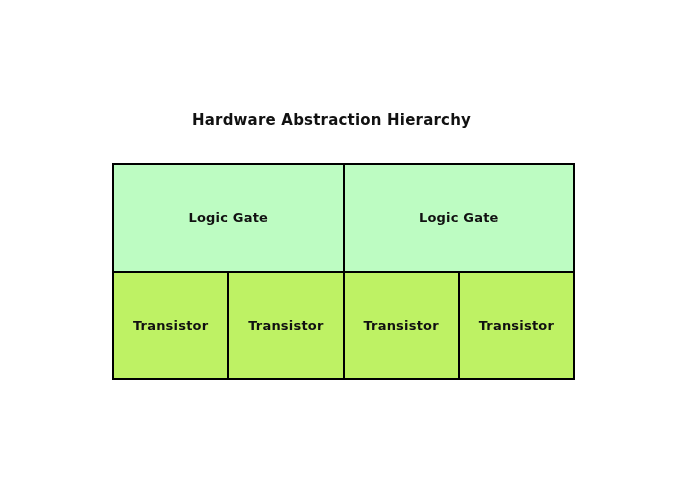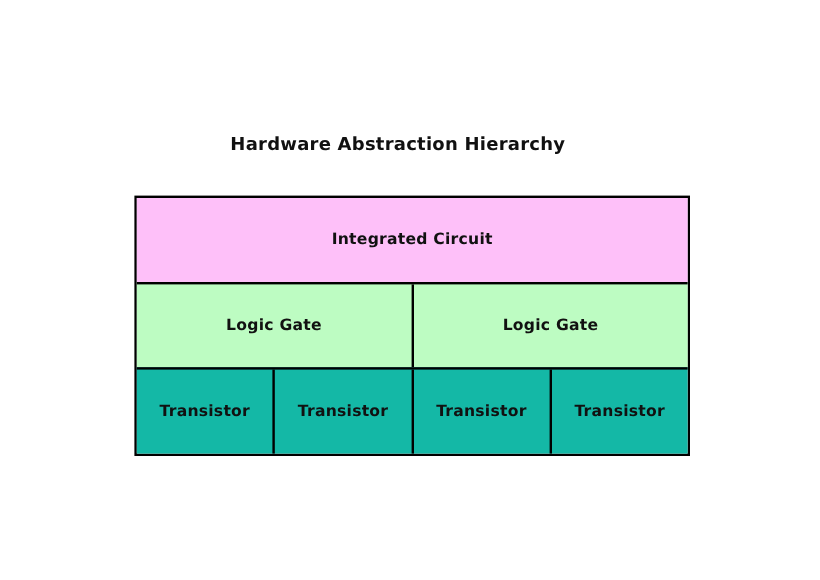--- a/index.html
+++ b/index.html
@@ -63,30 +63,27 @@
 </style>
 </head>
 <body>
 
 <div class="canvas">
 
   <div class="page-title">Hardware Abstraction Hierarchy</div>
 
   <div class="diagram">
 
-    <div class="level-row" style="background-color: rgb(254, 192, 249);">
-      <div class="cell">Integrated Circuit</div>
-    </div>
 
     <div class="level-row" style="background-color: rgb(189, 252, 194);">
       <div class="cell">Logic Gate</div>
       <div class="cell">Logic Gate</div>
     </div>
 
-    <div class="level-row" style="background-color: #14b8a6;">
+    <div class="level-row" style="background-color: #bef264;">
       <div class="cell">Transistor</div>
       <div class="cell">Transistor</div>
       <div class="cell">Transistor</div>
       <div class="cell">Transistor</div>
     </div>
 
   </div>
 </div>
 
 </body></html>

